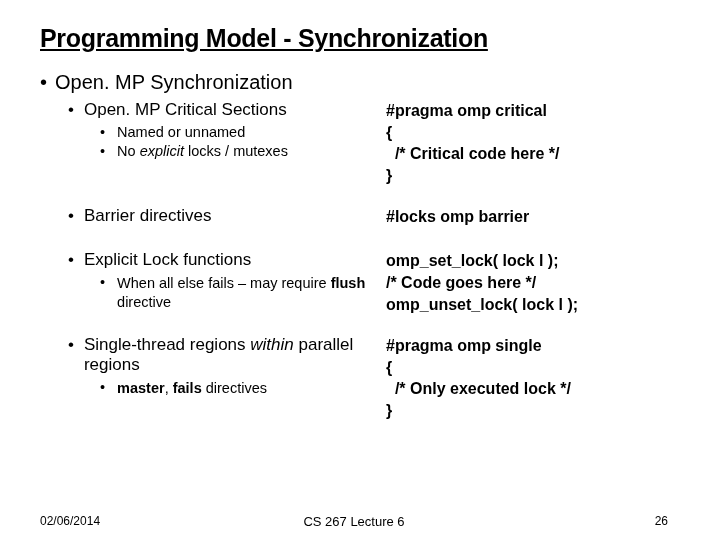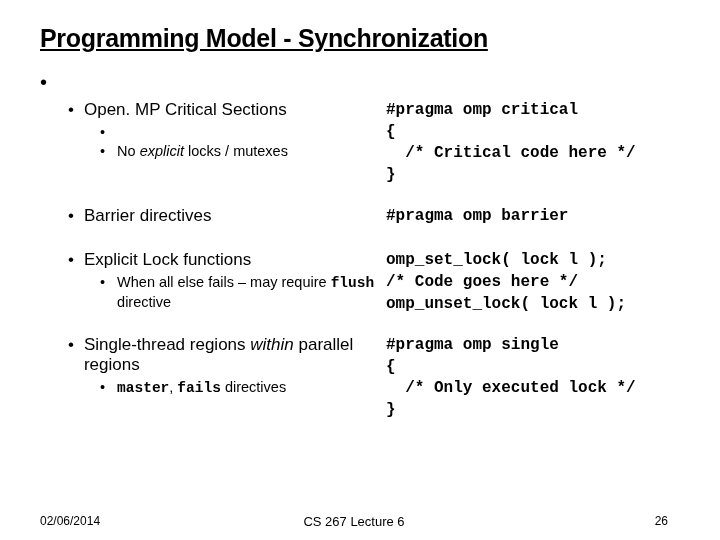--- a/index.html
+++ b/index.html
@@ -43,21 +43,21 @@
     .lvl2 .bullet { margin-right: 10px; }
     .lvl3 {
       font-size: 14.5px;
       margin-left: 60px;
       margin-bottom: 3px;
       display: flex;
     }
     .lvl3 .bullet { margin-right: 12px; }
     .italic { font-style: italic; }
     .code {
-      font-family: Liberation Mono, monospace;
+      font-family: Liberation Sans, sans-serif;
       font-size: 16px;
       font-weight: bold;
       white-space: pre;
       line-height: 1.35;
     }
     .code.small-inline {
       font-size: 14.5px;
       display: inline;
       white-space: normal;
     }
@@ -80,30 +80,32 @@
     }
   </style>
 </head>
 <body>
 
 <div class="slide">
   <div class="title">Programming Model - Synchronization</div>
 
   <div class="lvl1">
     <span class="bullet">•</span>
+    <span>Open. MP Synchronization</span>
   </div>
 
   <div class="body-row">
     <div class="left-col">
       <div class="lvl2">
         <span class="bullet">•</span>
         <span>Open. MP Critical Sections</span>
       </div>
       <div class="lvl3">
         <span class="bullet">•</span>
+        <span>Named or unnamed</span>
       </div>
       <div class="lvl3">
         <span class="bullet">•</span>
         <span><span>No </span><span class="italic">explicit</span><span> locks / mutexes</span></span>
       </div>
     </div>
     <div class="right-col">
       <div class="code">#pragma omp critical
 {
   /* Critical code here */
@@ -114,21 +116,21 @@
   <div class="section-gap"></div>
 
   <div class="body-row">
     <div class="left-col">
       <div class="lvl2">
         <span class="bullet">•</span>
         <span>Barrier directives</span>
       </div>
     </div>
     <div class="right-col">
-      <div class="code">#pragma omp barrier</div>
+      <div class="code">#locks omp barrier</div>
     </div>
   </div>
 
   <div class="section-gap"></div>
 
   <div class="body-row">
     <div class="left-col">
       <div class="lvl2">
         <span class="bullet">•</span>
         <span>Explicit Lock functions</span>

